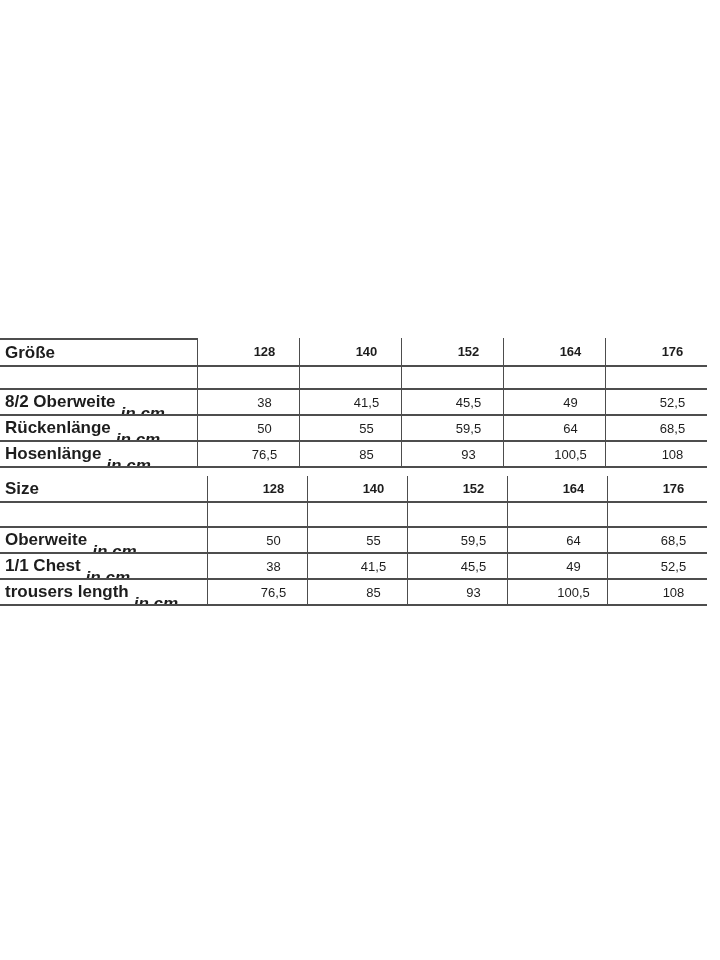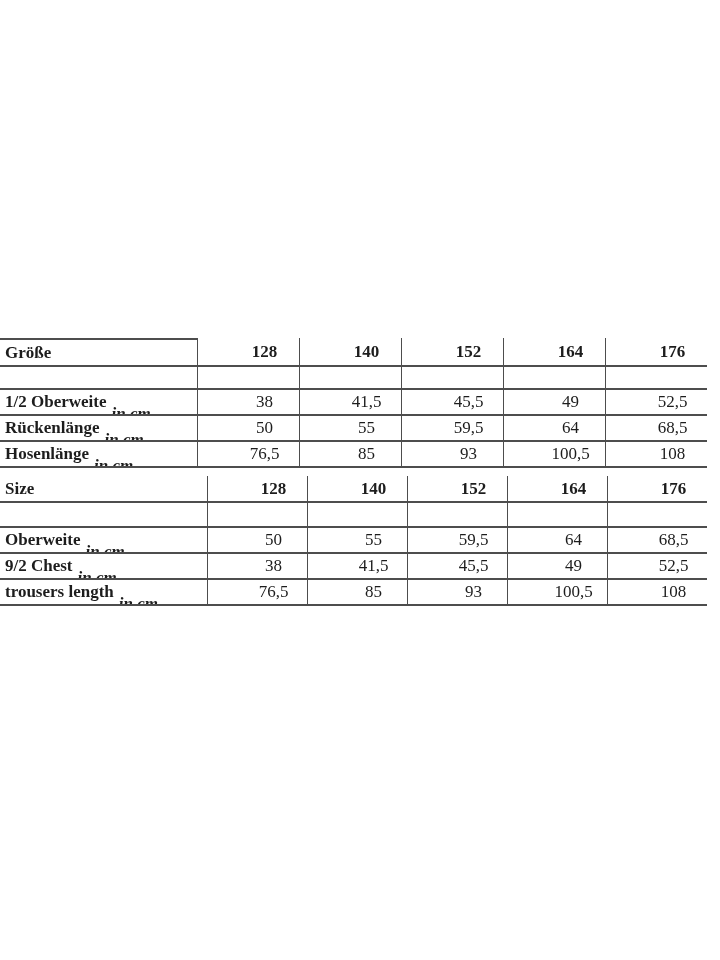--- a/index.html
+++ b/index.html
@@ -13,21 +13,20 @@
     background:var(--bg);
     font-family:"Liberation Sans", sans-serif;
     color:var(--text);
     position:relative;
     overflow:hidden;
   }
   .chart{
     position:absolute;
     top:338px;left:0;
     width:707px;
-    font-family:Liberation Serif, serif;
   }
   .stable{width:100%;}
   .trow{
     display:flex;
     align-items:center;
     border-bottom:2px solid var(--border);
     box-sizing:border-box;
   }
   .trow.header{height:29px;}
   .trow.empty{height:23px;}
@@ -47,21 +46,21 @@
     padding-left:5px;
     font-weight:700;
     font-size:17px;
     justify-content:flex-start;
   }
   .t2 .cell.label{width:207px;}
   .cell.val{
     flex:1;
     border-left:1px solid var(--border);
     justify-content:center;
-    font-size:17px;
+    font-size:13px;
     padding-left:32px;
   }
   .trow.header .cell.val{font-weight:700;}
   
   .t1 .trow.header .cell.label{border-top:2px solid var(--border);}
   .unit{
     font-style:italic;
     margin-left:5px;
     margin-top:24px;
   }
@@ -84,21 +83,21 @@
     <div class="trow empty">
       <div class="cell label"></div>
       <div class="cell val"></div>
       <div class="cell val"></div>
       <div class="cell val"></div>
       <div class="cell val"></div>
       <div class="cell val"></div>
     </div>
     <div class="trow data">
       <div class="cell label">
-        <span>1/2 Oberweite</span>
+        <span>8/2 Oberweite</span>
         <span class="unit">in cm</span>
       </div>
       <div class="cell val">38</div>
       <div class="cell val">41,5</div>
       <div class="cell val">45,5</div>
       <div class="cell val">49</div>
       <div class="cell val">52,5</div>
     </div>
     <div class="trow data">
       <div class="cell label">
@@ -149,21 +148,21 @@
         <span class="unit">in cm</span>
       </div>
       <div class="cell val">50</div>
       <div class="cell val">55</div>
       <div class="cell val">59,5</div>
       <div class="cell val">64</div>
       <div class="cell val">68,5</div>
     </div>
     <div class="trow data">
       <div class="cell label">
-        <span>9/2 Chest</span>
+        <span>1/1 Chest</span>
         <span class="unit">in cm</span>
       </div>
       <div class="cell val">38</div>
       <div class="cell val">41,5</div>
       <div class="cell val">45,5</div>
       <div class="cell val">49</div>
       <div class="cell val">52,5</div>
     </div>
     <div class="trow data">
       <div class="cell label">

